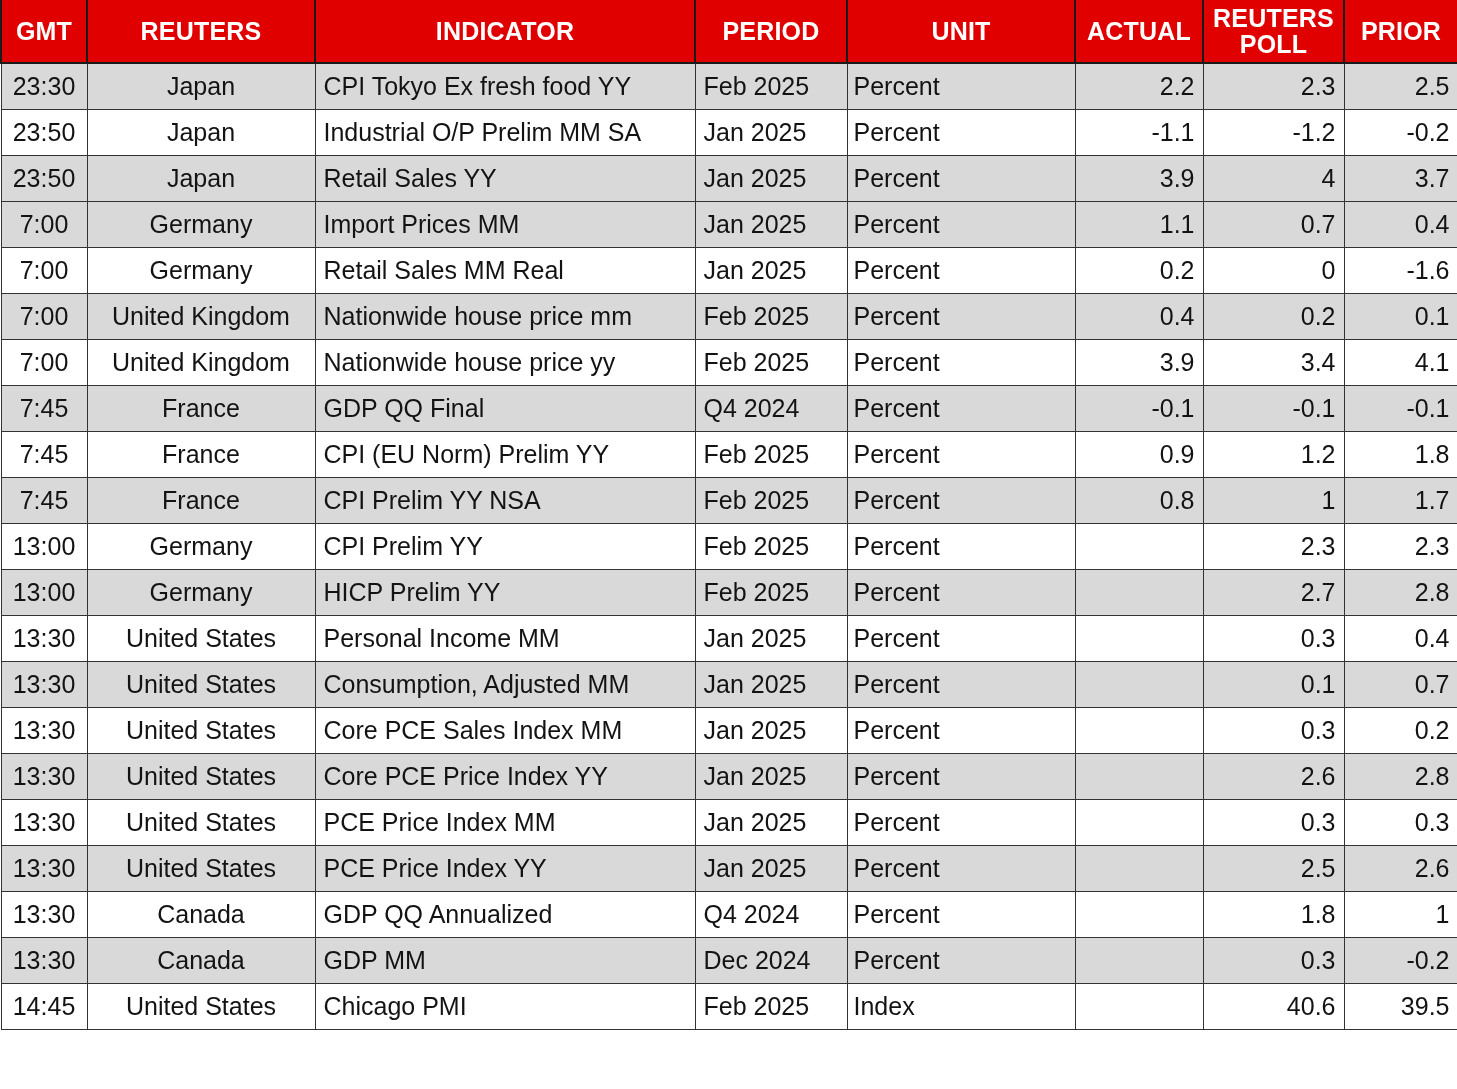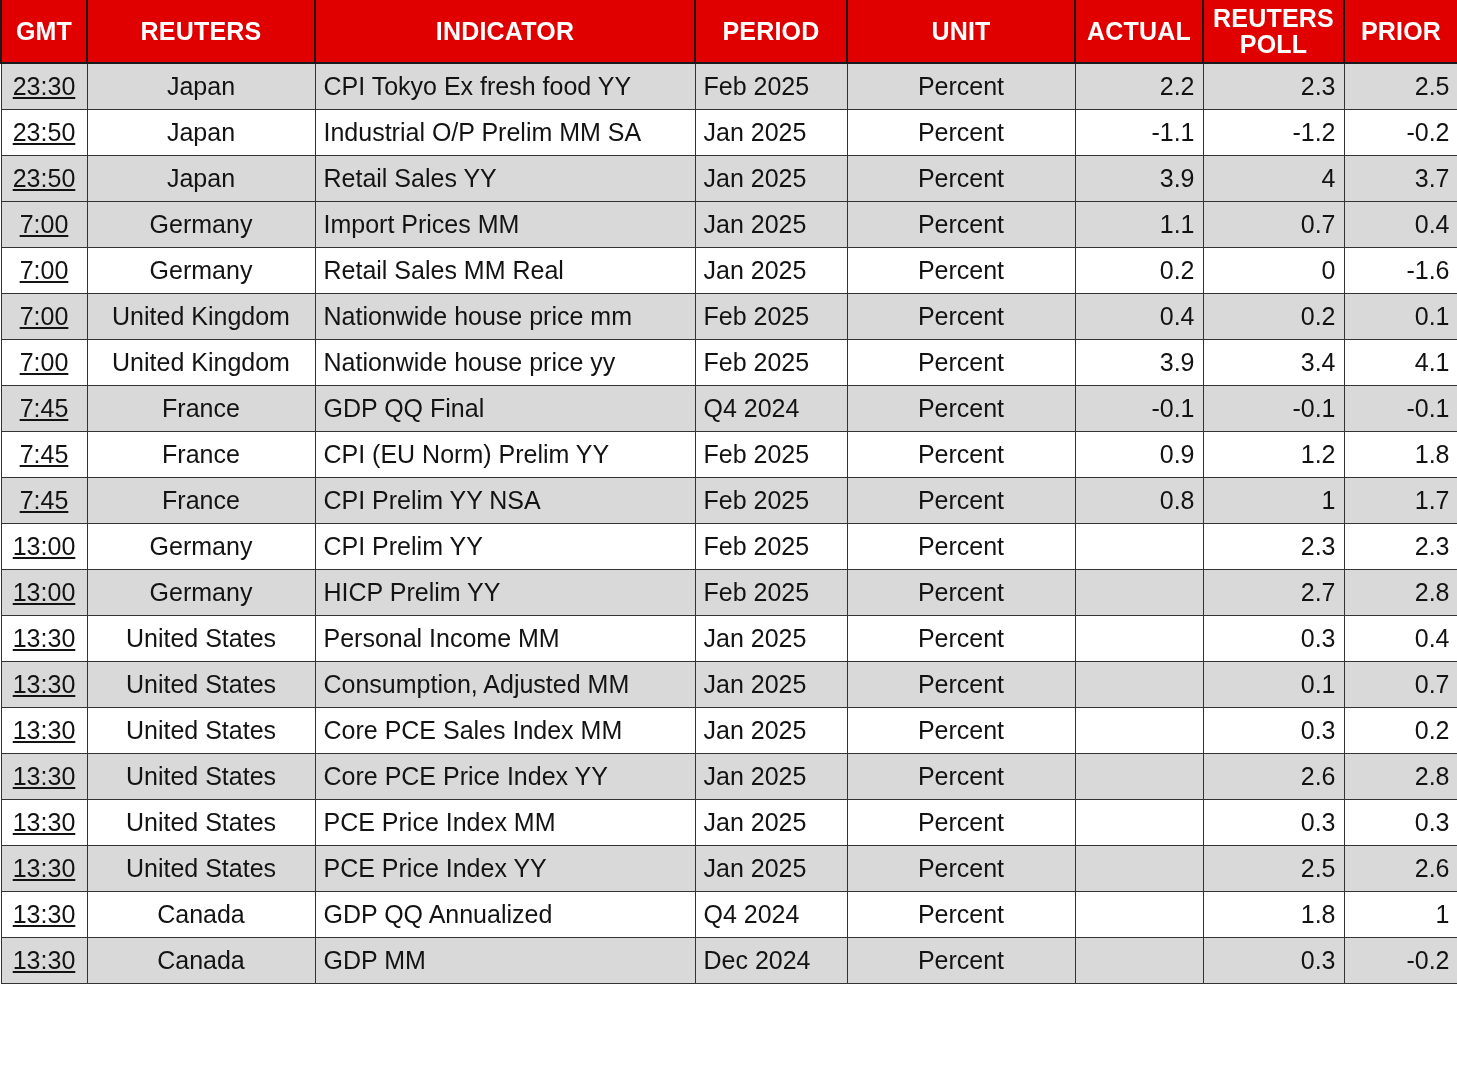--- a/index.html
+++ b/index.html
@@ -57,35 +57,34 @@
     vertical-align: middle;
     box-sizing: border-box;
     border-right: 1.6px solid #333333;
     border-bottom: 1.6px solid #333333;
     padding: 0 6px;
     white-space: nowrap;
     overflow: hidden;
   }
   table.calendar tbody td:first-child {
     border-left: 1.6px solid #333333;
-    text-decoration: underline;
   }
   table.calendar tbody td:last-child {
     border-right: 1.6px solid #333333;
   }
 
   tbody tr.row-shaded td { background: #D9D9D9; }
   tbody tr.row-plain  td { background: #ffffff; }
 
   
   .c-gmt       { text-align: center; }
   .c-country   { text-align: center; }
   .c-indicator { text-align: left; padding-left: 8px !important; }
   .c-period    { text-align: left; padding-left: 8px !important; margin-left: 20px; }
-  .c-unit      { text-align: center; }
+  .c-unit      { text-align: left; }
   .c-actual,
   .c-poll,
   .c-prior     { text-align: right; padding-right: 8px !important; }
 
   
   col.w-gmt       { width: 86px; }
   col.w-country   { width: 228px; }
   col.w-indicator { width: 380px; }
   col.w-period    { width: 152px; }
   col.w-unit      { width: 228px; }
@@ -319,15 +318,25 @@
         <tr class="row-shaded">
           <td class="c-gmt">13:30</td>
           <td class="c-country">Canada</td>
           <td class="c-indicator">GDP MM</td>
           <td class="c-period">Dec 2024</td>
           <td class="c-unit">Percent</td>
           <td class="c-actual"></td>
           <td class="c-poll">0.3</td>
           <td class="c-prior">-0.2</td>
         </tr>
+        <tr class="row-plain">
+          <td class="c-gmt">14:45</td>
+          <td class="c-country">United States</td>
+          <td class="c-indicator">Chicago PMI</td>
+          <td class="c-period">Feb 2025</td>
+          <td class="c-unit">Index</td>
+          <td class="c-actual"></td>
+          <td class="c-poll">40.6</td>
+          <td class="c-prior">39.5</td>
+        </tr>
       </tbody>
   </table>
 </div>
 
 </body></html>

